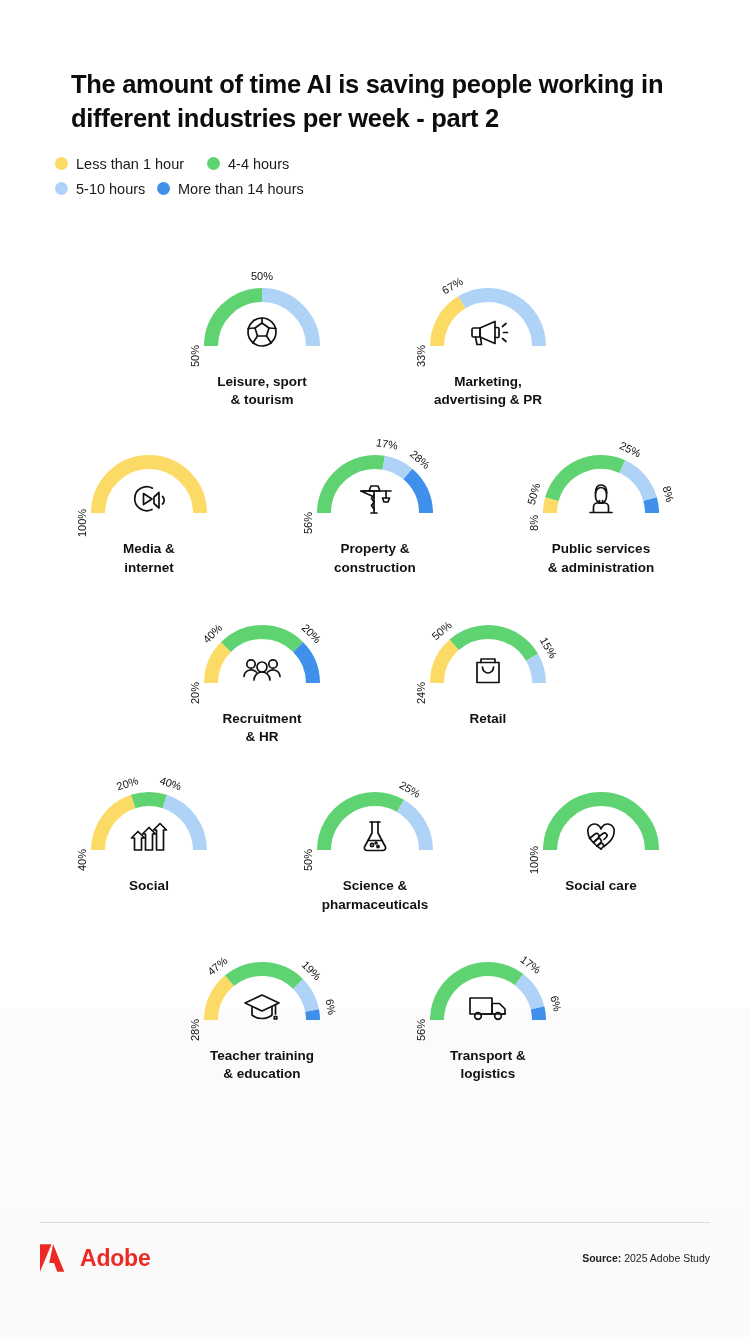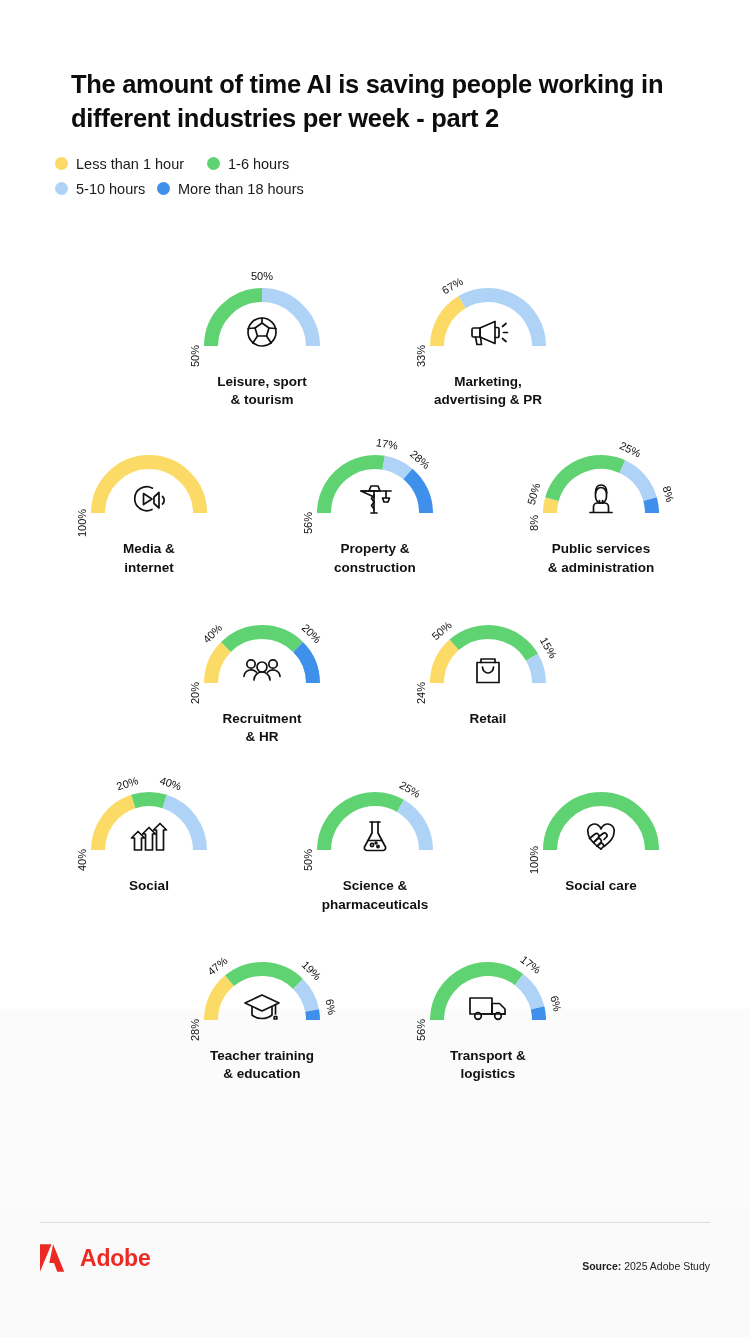--- a/index.html
+++ b/index.html
@@ -86,21 +86,21 @@
     fill: #111111;
     font-family: "Liberation Sans", sans-serif;
   }
 
   
   .footer { position: absolute; left: 40px; top: 1222px; width: 670px; }
   .footer-rule { height: 1px; background: #dcdcdc; width: 100%; }
   .footer-inner {
     margin-top: 21px;
     display: flex;
-    align-items: flex-end;
+    align-items: center;
     justify-content: space-between;
   }
   .brand { display: flex; align-items: center; gap: 9px; }
   .brand-mark { width: 31px; height: 28px; display: block; }
   .brand-name {
     font-size: 23px; font-weight: bold; color: #ec2a23;
     letter-spacing: -0.2px;
   }
   .source {
     font-size: 10.5px;
@@ -116,31 +116,31 @@
   <div class="header">
     <h1 class="title">The amount of time AI is saving people working in different industries per week - part 2</h1>
     <div class="legend">
       <div class="legend-row">
         <div class="legend-item" style="width:152px;">
           <span class="legend-dot" style="background:#fbdb65"></span>
           <span class="legend-label">Less than 1 hour</span>
         </div>
         <div class="legend-item">
           <span class="legend-dot" style="background:#5fd371"></span>
-          <span class="legend-label">1-6 hours</span>
+          <span class="legend-label">4-4 hours</span>
         </div>
       </div>
       <div class="legend-row">
         <div class="legend-item" style="width:102px;">
           <span class="legend-dot" style="background:#afd3f7"></span>
           <span class="legend-label">5-10 hours</span>
         </div>
         <div class="legend-item">
           <span class="legend-dot" style="background:#3f90eb"></span>
-          <span class="legend-label">More than 18 hours</span>
+          <span class="legend-label">More than 14 hours</span>
         </div>
       </div>
     </div>
   </div>
 
   <div class="gauges" id="gauges">
       <div class="grid-row" style="margin-bottom: 4px;">
         <div class="gauge">
           <div class="gauge-svg-wrap">
             <svg width="190" height="118" viewBox="0 0 190 118">

